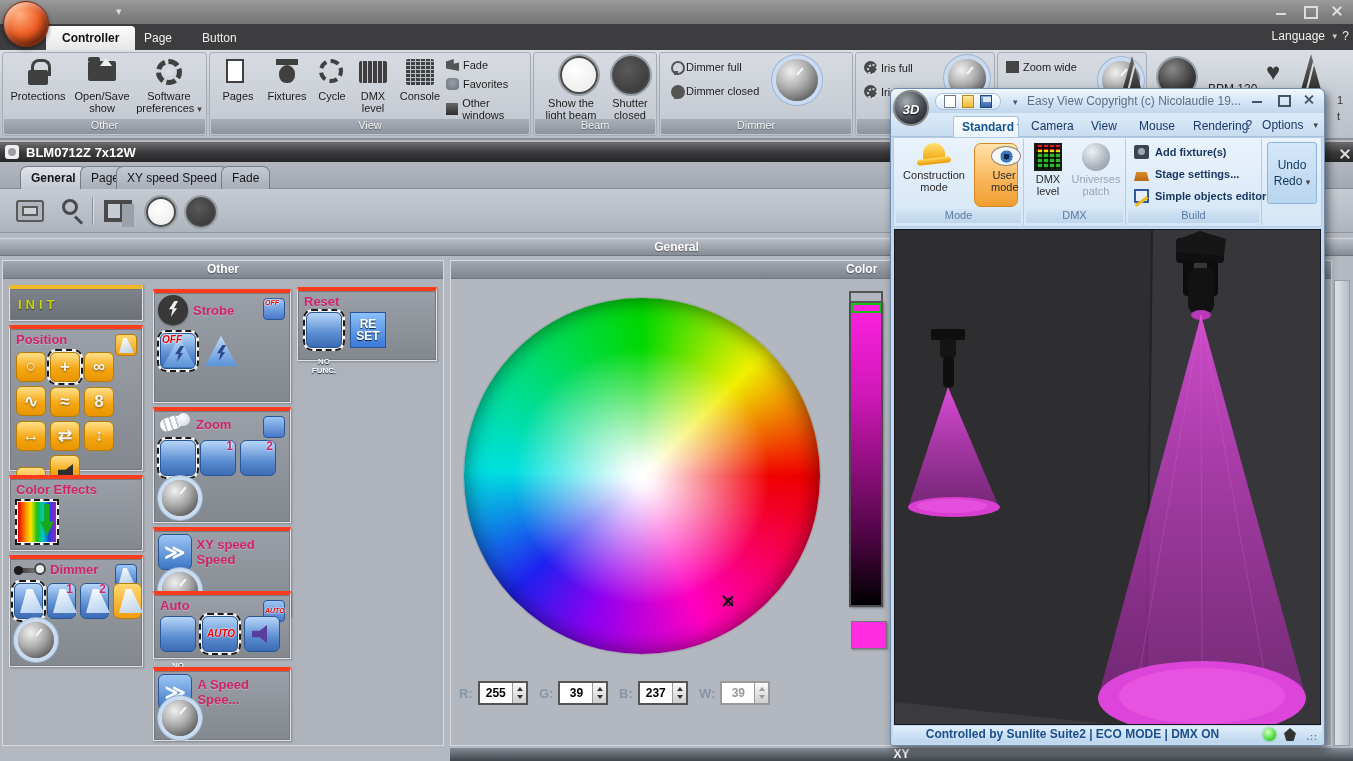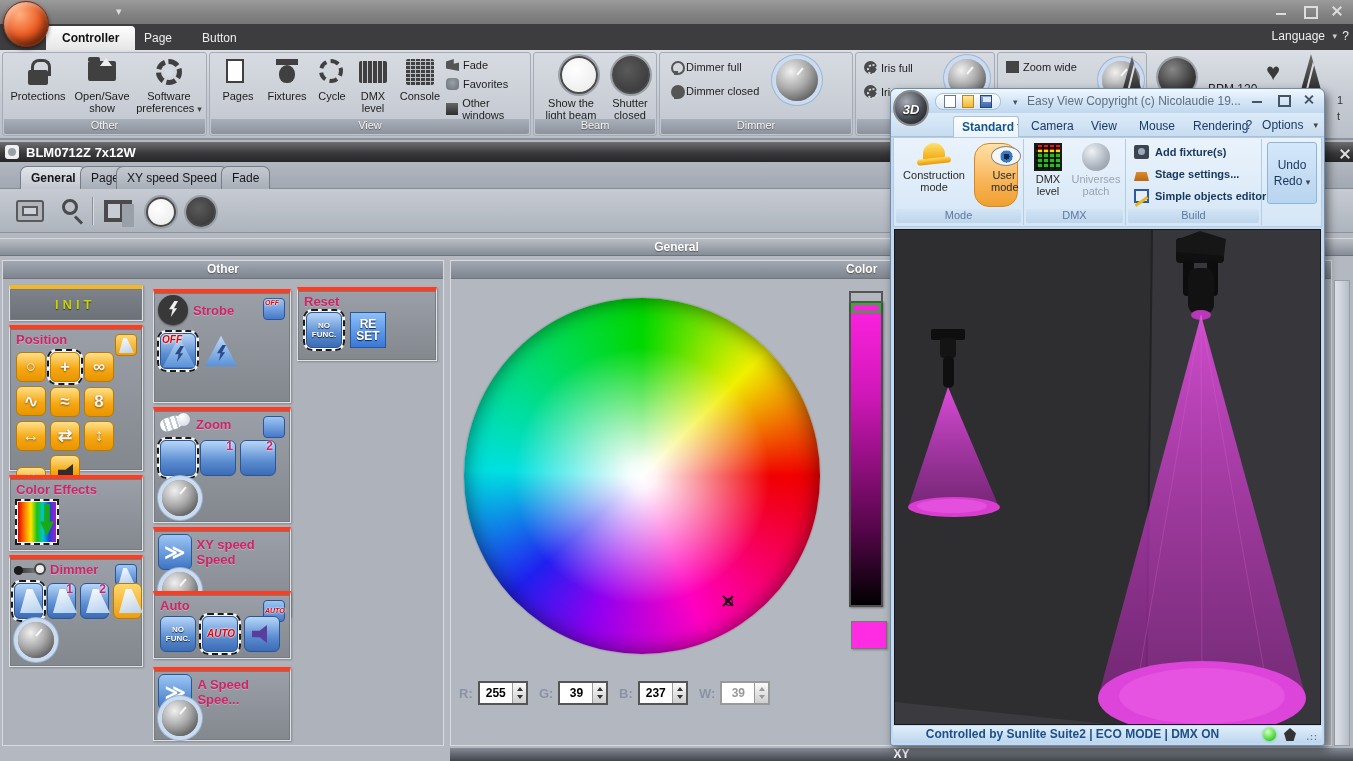--- a/index.html
+++ b/index.html
@@ -115,40 +115,40 @@
 
   
   .group-left { position:absolute; left:2px; top:260px; width:442px; height:486px;
     background:#aeb3bb; border:1px solid #d8dade; }
   .col-header { height:18px; text-align:center; background:linear-gradient(#a2a8b1,#7f858e);
     color:#fff; font-weight:bold; font-size:12px; line-height:17px; text-shadow:0 1px 1px #555; border-bottom:1px solid #70767e; }
   .sec { position:absolute; background:linear-gradient(#9ba0a8,#83888f);
     border:1px solid #dfe1e5; border-top:4px solid #ff3c1e; box-shadow:inset 0 0 0 1px #767b82, 1px 1px 2px rgba(0,0,0,.25); }
   .sec-title { color:#d02468; font-weight:bold; font-size:13px; padding:3px 6px 1px; text-shadow:0 1px 0 rgba(255,255,255,.25); }
   .sec-init { border-top-color:#f0b828; background:linear-gradient(#7e838b,#6c7178); }
-  .init-text { color:#c6d400; font-weight:bold; font-size:13px; letter-spacing:4px; padding:8px 0 0 8px; text-shadow:0 1px 1px #333;margin-left:37px; }
+  .init-text { color:#c6d400; font-weight:bold; font-size:13px; letter-spacing:4px; padding:8px 0 0 8px; text-shadow:0 1px 1px #333; }
   .obtn { width:30px; height:30px; border-radius:6px; display:inline-flex; align-items:center; justify-content:center;
     background:linear-gradient(#ffe08a,#f5a814 55%,#e89400); border:1px solid #b87c00;
     color:#f4f4f4; font-size:17px; font-weight:bold; text-shadow:0 1px 2px #7a5200; margin:2px; position:relative; }
   .bbtn { width:36px; height:36px; border-radius:6px; position:relative;
     background:linear-gradient(#b6d6f8,#5a8cd0 60%,#3c6cb4); border:1px solid #2a5698; color:#fff; }
   .sel { box-shadow:0 0 0 3px #f2f2f2; outline:2px dashed #1a1a1a; outline-offset:1px; }
   .corner { position:absolute; top:5px; right:5px; width:22px; height:22px; border-radius:4px; }
   .corner.or { background:linear-gradient(#ffd870,#ef9c10); border:1px solid #b87c00; }
   .corner.bl { background:linear-gradient(#9cc6f4,#4878c8); border:1px solid #2a5698; }
   .beam-glyph { position:absolute; left:5px; top:5px; width:24px; height:24px;
     background:linear-gradient(160deg,#ffffff,#b9d4f2); clip-path:polygon(28% 0,52% 0,100% 100%,0 100%); opacity:.95; }
   .beam-glyph.small { left:3px; top:3px; width:15px; height:15px; }
   .num-badge { position:absolute; top:-2px; right:2px; color:#d02468; font-size:12px; font-weight:bold; text-shadow:0 0 2px #fff; }
   .tri { width:34px; height:32px; background:linear-gradient(#c2dcf8,#5890d8); clip-path:polygon(50% 2%,98% 98%,2% 98%); position:relative; }
   .bolt { position:absolute; left:13px; top:10px; width:9px; height:16px; background:#2a4a8a; clip-path:polygon(60% 0,100% 0,55% 45%,90% 45%,20% 100%,40% 52%,0 52%); }
   .off-lbl { position:absolute; left:1px; top:0; color:#e80000; font-size:10px; font-weight:bold; font-style:italic;
     text-shadow:0 0 2px #fff,0 0 2px #fff; }
   .nofunc { font-size:8px; font-weight:bold; line-height:9px; text-align:center; padding-top:8px; display:block;
-    text-shadow:0 1px 1px #123; }
+    text-shadow:0 1px 1px #123;margin-top:36px; }
   .reset-b { font-size:12px; font-weight:bold; line-height:12px; text-align:center; padding-top:5px; display:block;
     background:linear-gradient(#8cc0f8,#3878d8); border-radius:0; width:36px; height:36px; border:1px solid #2a5698;
     text-shadow:0 1px 1px #123; color:#fff; }
   .speaker { position:absolute; left:7px; top:8px; width:20px; height:18px; background:#5a3e9e;
     clip-path:polygon(0 32%,38% 32%,75% 0,75% 100%,38% 68%,0 68%); }
   .speaker.dark { background:#2e2e2e; }
   .knob36 { width:36px; height:36px; }
   .rainbow { width:38px; height:40px;
     background:linear-gradient(90deg,#e00000,#ff8000 18%,#ffe800 34%,#18c018 50%,#00c8c8 66%,#2040e0 82%,#a020c0);
     position:relative; }
@@ -233,21 +233,21 @@
   .ev-helpopt { position:absolute; top:5px; right:6px; font-size:12px; color:#1a3a68; display:flex; gap:10px; align-items:center; }
   .ev-ribbon { position:absolute; top:48px; left:2px; right:2px; height:90px;
     background:linear-gradient(#eaf3fc,#d5e6f6); border:1px solid #b4cce4; }
   .evgroup { position:absolute; top:1px; height:86px; border-right:1px solid #b4cce4; }
   .evglabel { position:absolute; left:2px; right:2px; bottom:2px; height:14px; text-align:center; font-size:11px; color:#5a7aa0;
     background:linear-gradient(#d3e4f4,#bed5ec); border-radius:2px; line-height:13px; }
   .ev-bigbtn { position:absolute; top:4px; text-align:center; font-size:11px; color:#2a2a2a; line-height:12px; }
   .hat { width:34px; height:24px; margin:0 auto 2px; position:relative; }
   .hat:before { content:""; position:absolute; left:6px; top:0; width:22px; height:17px; background:linear-gradient(#ffe070,#f0a810); border-radius:11px 11px 0 0; }
   .hat:after { content:""; position:absolute; left:0; top:15px; width:34px; height:6px; background:linear-gradient(#ffd860,#e89800); border-radius:3px; transform:rotate(-6deg); }
-  .usel { background:linear-gradient(#ffe2a8,#f8b458 60%,#f0a030); border:1px solid #d88820; border-radius:15px;padding-left:16px; }
+  .usel { background:linear-gradient(#ffe2a8,#f8b458 60%,#f0a030); border:1px solid #d88820; border-radius:7px;padding-left:16px; }
   .eye { width:30px; height:20px; margin:2px auto 3px; background:#f6f6f6; border-radius:50%; border:1px solid #888; position:relative; }
   .eye:after { content:""; position:absolute; left:8px; top:3px; width:13px; height:13px; border-radius:50%;
     background:radial-gradient(circle, #10284e 0 3px, #3a78c0 3px 6px, #9cc6ea 6px); }
   .dmxgrid { width:28px; height:28px; margin:0 auto 2px; border:2px solid #1a1a1a; background:
     repeating-linear-gradient(0deg, rgba(0,0,0,.8) 0 2px, transparent 2px 5px),
     repeating-linear-gradient(90deg, rgba(0,0,0,.8) 0 2px, transparent 2px 6px),
     linear-gradient(#e02020 0 5px, #f0e000 5px 9px, #28b828 9px); }
   .globe { width:28px; height:28px; margin:0 auto 2px; border-radius:50%;
     background:radial-gradient(circle at 35% 30%, #eef2f6, #aab2bc 60%, #8a929c); }
   .ev-build-row { position:absolute; left:8px; display:flex; gap:6px; align-items:center; font-size:11px; color:#16365e; font-weight:bold; white-space:nowrap; }

